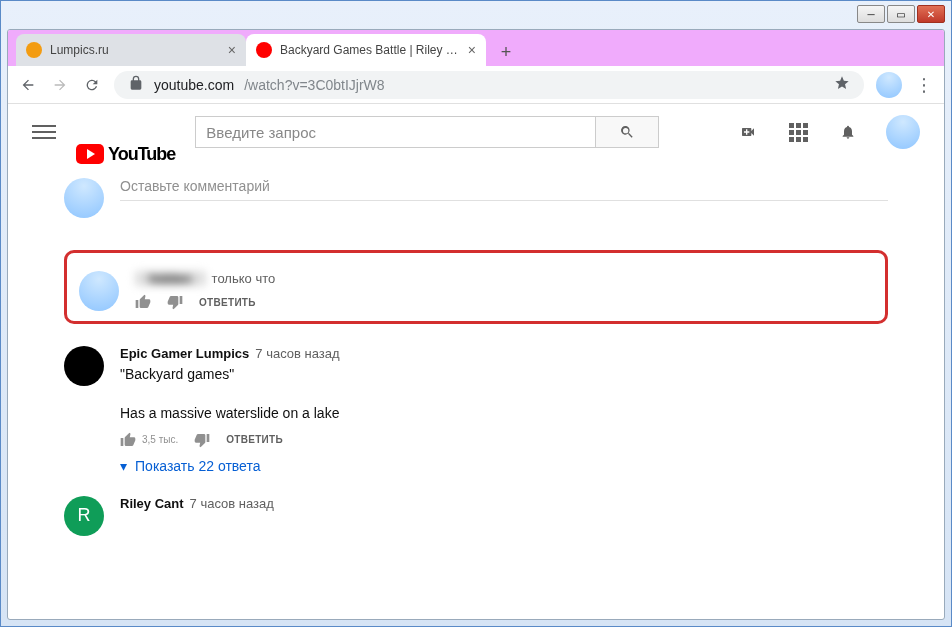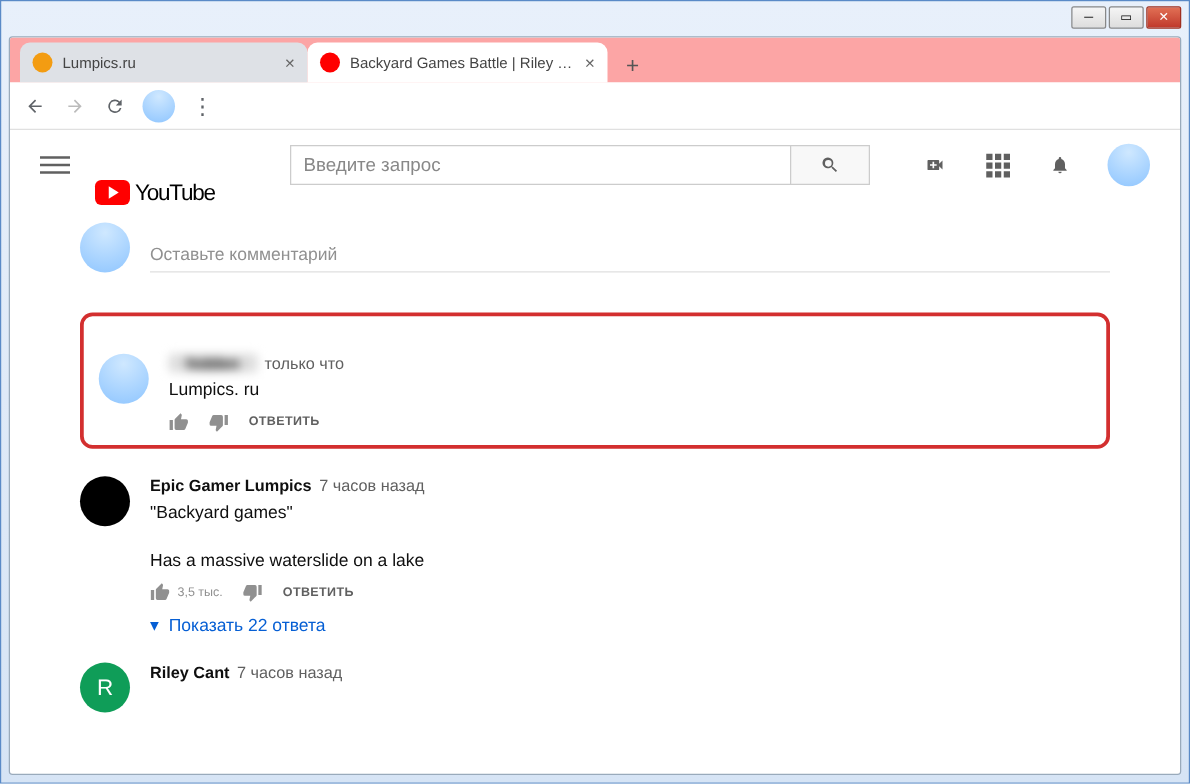--- a/index.html
+++ b/index.html
@@ -6,66 +6,66 @@
 body { background: #fff; width: 952px; height: 627px; overflow: hidden; }
 
 .window-frame { border: 1px solid #5a8ac7; height: 627px; display: flex; flex-direction: column; background: linear-gradient(#e8f0fb, #d6e4f5); }
 .titlebar { height: 28px; display: flex; justify-content: flex-end; padding: 4px 6px 0 0; }
 .win-btns { display: flex; gap: 2px; }
 .win-btn { width: 28px; height: 18px; border: 1px solid #888; background: linear-gradient(#f5f5f5,#ddd); border-radius: 2px; display:flex; align-items:center; justify-content:center; font-size:10px; }
 .win-btn.close { background: linear-gradient(#e17055,#c0392b); color:#fff; border-color:#a03020; }
 
 .browser { flex: 1; background: #fff; margin: 0 6px 6px 6px; border: 1px solid #9ab; border-radius: 3px; display: flex; flex-direction: column; overflow: hidden; }
 
-.tab-strip { height: 36px; background: #fca5a5; display: flex; align-items: flex-end; padding-left: 8px; }
+.tab-strip { height: 36px; background: #f0abfc; display: flex; align-items: flex-end; padding-left: 8px; }
 .tab { height: 32px; min-width: 230px; max-width: 240px; background: #dee1e6; border-radius: 8px 8px 0 0; display: flex; align-items: center; padding: 0 10px; gap: 8px; font-size: 12px; color: #444; }
 .tab.active { background: #fff; }
 .tab .favicon { width: 16px; height: 16px; border-radius: 50%; flex-shrink: 0; }
 .tab .title { flex: 1; white-space: nowrap; overflow: hidden; text-overflow: ellipsis; }
 .tab .tab-x { color: #666; font-size: 14px; cursor: pointer; }
 .newtab { width: 28px; height: 28px; display:flex; align-items:center; justify-content:center; font-size:18px; color:#555; margin-left:6px; cursor:pointer; }
 
 .addr-bar { height: 38px; background: #fff; border-bottom: 1px solid #e0e0e0; display: flex; align-items: center; padding: 0 10px; gap: 12px; }
 .nav-icn { width: 20px; height: 20px; display:flex; align-items:center; justify-content:center; color:#5f6368; cursor:pointer; }
 .nav-icn.dis { color:#bbb; }
 .omnibox { flex: 1; height: 28px; background: #f1f3f4; border-radius: 14px; display: flex; align-items: center; padding: 0 14px; gap: 10px; font-size: 14px; color: #202124; }
 .omnibox .lock { color:#5f6368; }
 .omnibox .url-dim { color:#80868b; }
 .star { color:#5f6368; }
 .avatar-sm { width: 26px; height: 26px; border-radius: 50%; background: radial-gradient(circle at 50% 20%, #cfe8ff, #8ec5ff); }
 .menu-dots { color:#5f6368; font-size:18px; }
 
 .yt-header { height: 56px; display: flex; align-items: center; padding: 0 24px; gap: 20px; }
 .burger { width:24px; cursor:pointer; }
 .burger div { height:2px; background:#606060; margin:4px 0; }
-.yt-logo { display:flex; align-items:center; gap:4px; font-weight:normal; font-size:18px; letter-spacing:-1px; cursor:pointer;margin-top:44px; }
+.yt-logo { display:flex; align-items:center; gap:4px; font-weight:bold; font-size:18px; letter-spacing:-1px; cursor:pointer;margin-top:44px; }
 .yt-logo .play { width:28px; height:20px; background:#ff0000; border-radius:5px; position:relative; }
 .yt-logo .play::after { content:''; position:absolute; left:11px; top:5px; border-left:8px solid #fff; border-top:5px solid transparent; border-bottom:5px solid transparent; }
-.search-wrap { display:flex; margin-left:40px; }
+.search-wrap { display:flex; }
 .search-box { width:400px; height:32px; border:1px solid #ccc; border-right:none; padding:0 10px; font-size:15px; color:#888; display:flex; align-items:center; }
 .search-btn { width:64px; height:32px; border:1px solid #ccc; background:#f8f8f8; display:flex; align-items:center; justify-content:center; cursor:pointer; }
 .yt-right { margin-left:auto; display:flex; align-items:center; gap:26px; }
 .yt-icn { width:24px; height:24px; color:#606060; cursor:pointer; display:flex; align-items:center; justify-content:center; }
 .grid-dots { display:grid; grid-template-columns:repeat(3,5px); grid-template-rows:repeat(3,5px); gap:2px; }
 .grid-dots span { background:#606060; }
 .yt-avatar { width:34px; height:34px; border-radius:50%; background: radial-gradient(circle at 50% 20%, #cfe8ff, #8ec5ff); }
 
 .content { flex:1; overflow-y:auto; padding: 10px 56px 20px 56px; position:relative; }
 .content::-webkit-scrollbar { width:16px; }
 .content::-webkit-scrollbar-track { background:#f1f1f1; }
 .content::-webkit-scrollbar-thumb { background:#c1c1c1; }
 
-.add-comment { display:flex; align-items:flex-end; gap:16px; padding:8px 0 14px 0; border-bottom:none; }
+.add-comment { display:flex; align-items:flex-start; gap:16px; padding:8px 0 14px 0; border-bottom:none; }
 .add-comment .av { width:40px; height:40px; border-radius:50%; background: radial-gradient(circle at 50% 20%, #cfe8ff, #8ec5ff); }
 .add-comment .ph { flex:1; color:#909090; font-size:14px; border-bottom:1px solid #e0e0e0; padding-bottom:6px; }
 
 .highlight-box { border:3px solid #d32f2f; border-radius:10px; padding:14px 12px 10px 12px; margin-top:18px; }
 
 .comment { display:flex; gap:16px; margin-top:22px; }
-.highlight-box .comment { margin-top:16px; }
+.highlight-box .comment { margin-top:4px; }
 .comment .cav { width:40px; height:40px; border-radius:50%; flex-shrink:0; }
 .comment .body { flex:1; }
 .comment .hdr { display:flex; align-items:center; gap:6px; font-size:13px; margin-bottom:4px; }
 .comment .author { font-weight:600; color:#0f0f0f; }
 .comment .time { color:#606060; }
 .comment .text { font-size:14px; color:#0f0f0f; line-height:1.4; margin-bottom:4px; white-space:pre-line; }
 .comment .actions { display:flex; align-items:center; gap:16px; margin-top:8px; color:#909090; font-size:10px; }
 .comment .thumb { display:flex; align-items:center; gap:6px; cursor:pointer; }
 .comment .reply { font-weight:600; letter-spacing:0.3px; cursor:pointer; color:#606060; }
 .comment .replies-toggle { margin-top:10px; color:#065fd4; font-size:14px; font-weight:500; cursor:pointer; display:flex; align-items:center; gap:8px; }
@@ -115,20 +115,34 @@
       <div class="nav-icn dis">
         <svg viewBox="0 0 24 24">
             <path fill="currentColor" d="M4 11h12.2l-5.6-5.6L12 4l8 8-8 8-1.4-1.4 5.6-5.6H4z"></path>
           </svg>
       </div>
       <div class="nav-icn">
         <svg viewBox="0 0 24 24">
             <path fill="currentColor" d="M17.65 6.35A8 8 0 1 0 19.73 14h-2.08A6 6 0 1 1 12 6c1.66 0 3.14.69 4.22 1.78L13 11h7V4l-2.35 2.35z"></path>
           </svg>
       </div>
+      <div class="omnibox">
+        <span class="lock">
+          <svg viewBox="0 0 24 24">
+              <path fill="currentColor" d="M18 8h-1V6a5 5 0 0 0-10 0v2H6a2 2 0 0 0-2 2v10a2 2 0 0 0 2 2h12a2 2 0 0 0 2-2V10a2 2 0 0 0-2-2zM9 6a3 3 0 0 1 6 0v2H9z"></path>
+            </svg>
+        </span>
+        <span>youtube.com</span>
+          <span class="url-dim">/watch?v=3C0btIJjrW8</span>
+        <span class="star" style="margin-left:auto">
+          <svg viewBox="0 0 24 24">
+              <path fill="currentColor" d="M12 17.27 18.18 21l-1.64-7.03L22 9.24l-7.19-.61L12 2 9.19 8.63 2 9.24l5.46 4.73L5.82 21z"></path>
+            </svg>
+        </span>
+      </div>
       <div class="avatar-sm"></div>
       <div class="nav-icn menu-dots">⋮</div>
     </div>
 
     <div class="yt-header">
       <div class="burger">
           <div></div>
           <div></div>
           <div></div>
         </div>
@@ -182,21 +196,20 @@
       </div>
 
       <div class="highlight-box">
         <div class="comment">
           <div class="cav blue"></div>
           <div class="body">
             <div class="hdr">
               <span class="author blur-name">hidden</span>
               <span class="time">только что</span>
             </div>
-            <div class="text">Lumpics. ru</div>
             <div class="actions">
               <span class="thumb">
                   <svg viewBox="0 0 24 24">
                     <path fill="currentColor" d="M1 21h4V9H1zm22-11a2 2 0 0 0-2-2h-6.31l.95-4.57.03-.32c0-.41-.17-.79-.44-1.06L14.17 1 7.59 7.59C7.22 7.95 7 8.45 7 9v10a2 2 0 0 0 2 2h9c.83 0 1.54-.5 1.84-1.22l3.02-7.05c.09-.23.14-.47.14-.73z"></path>
                   </svg>
                 </span>
               <span class="thumb">
                   <svg viewBox="0 0 24 24">
                     <path fill="currentColor" d="M15 3H6c-.83 0-1.54.5-1.84 1.22l-3.02 7.05c-.09.23-.14.47-.14.73v2a2 2 0 0 0 2 2h6.31l-.95 4.57-.03.32c0 .41.17.79.44 1.06L9.83 23l6.59-6.59c.36-.36.58-.86.58-1.41V5a2 2 0 0 0-2-2zm4 0v12h4V3z"></path>
                   </svg>

